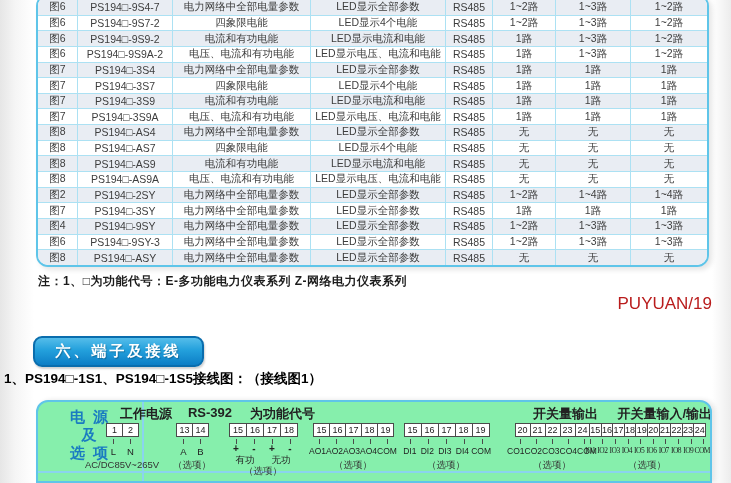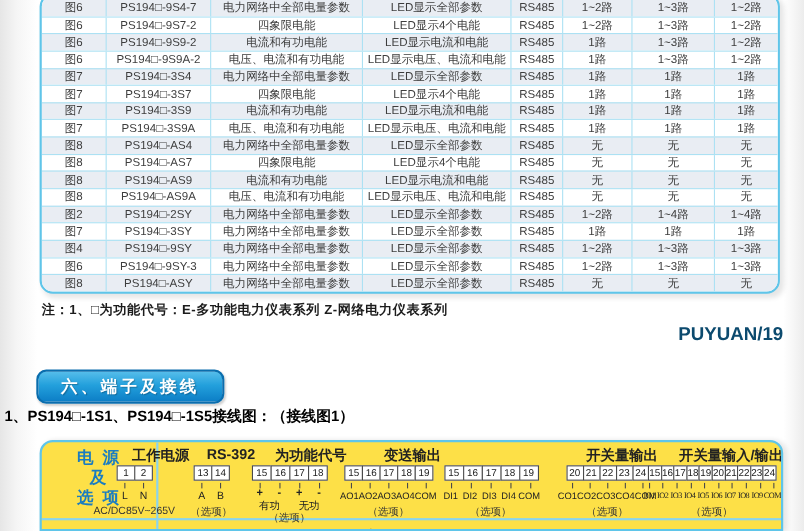--- a/index.html
+++ b/index.html
@@ -23,47 +23,47 @@
     overflow:hidden;
   }
   .trow{display:flex;height:14.65px;align-items:stretch;}
   .trow + .trow{border-top:1px solid #ace1f3;}
   .trow.odd{background:#e9edf3;}
   .trow.even{background:#ffffff;}
   .tcell{display:flex;align-items:center;justify-content:center;
     font-size:10.5px;color:#3d3d3d;box-sizing:border-box;
     border-right:1px solid #ace1f3;white-space:nowrap;overflow:hidden;}
   .tcell:last-child{border-right:none;}
-  .c-fig{width:59px;} .c-model{width:95px;} .c-measure{width:138px;}
+  .c-fig{width:40px;} .c-model{width:95px;} .c-measure{width:138px;}
   .c-led{width:135px;} .c-comm{width:47px;} .c-ch1{width:63px;}
   .c-ch2{width:75px;} .c-ch3{flex:1;}
 
   .footnote{position:absolute;left:38px;top:273px;font-size:12px;
     font-weight:bold;color:#1c1c1c;letter-spacing:0.5px;}
   .brand{position:absolute;right:19px;top:294px;font-size:17px;
-    font-weight:bold;color:#0c4a6e;}
+    font-weight:normal;color:#b91c1c;}
 
   .badge{
     position:absolute;left:33px;top:336px;width:167px;height:27px;
     border:2px solid #0a6dad;border-radius:9px;
     background:linear-gradient(180deg,#55bdea 0%,#23a0dc 45%,#0c7ec6 100%);
     display:flex;align-items:center;justify-content:center;
     box-shadow:1px 2px 2px rgba(0,0,0,0.18);
   }
   .badge span{color:#fff;font-weight:bold;font-size:15px;letter-spacing:3px;
     text-shadow:1px 1px 1px rgba(0,0,0,0.25);}
 
   .caption{position:absolute;left:4px;top:370px;font-size:13.5px;
     font-weight:600;color:#000000;}
 
   
   .panel{
     position:absolute;left:36px;top:400px;width:676px;height:83px;
     border:2px solid #5fc5e9;border-radius:12px 12px 0 0;
-    background:#fde047;box-sizing:border-box;overflow:hidden;
+    background:#86efac;box-sizing:border-box;overflow:hidden;
     box-shadow:3px 0 5px rgba(0,0,0,0.10);
   }
   .side{position:absolute;left:0;top:6px;width:104px;text-align:center;}
   .side div{font-size:15px;font-weight:bold;color:#1a7cc1;line-height:18px;letter-spacing:2px;}
   .vline{position:absolute;left:104px;top:0;bottom:0;width:1.5px;background:#8ad4ee;}
   .hline{position:absolute;left:0;right:0;top:69px;height:1.5px;background:#8ad4ee;}
 
   .tgroup{position:absolute;top:0;height:100%;}
   .gtitle{position:absolute;top:3px;left:0;right:0;text-align:right;
     font-size:13px;font-weight:bold;color:#222;white-space:nowrap;}
@@ -351,21 +351,20 @@
           <span style="width: 18px;">+</span>
           <span style="width: 18px;">-</span>
         </div>
         <div class="glabels" style="top: 52px; left: 16px; right: 16px;">
           <span>有功</span>
           <span>无功</span>
         </div>
         <div class="gnote" style="top: 63px;">（选项）</div>
       </div>
       <div class="tgroup" style="left: 267px; width: 96px;">
-        <div class="gtitle">变送输出</div>
         <div class="gboxes">
           <span class="tbox" style="width: 17px;">15</span>
           <span class="tbox" style="width: 17px;">16</span>
           <span class="tbox" style="width: 17px;">17</span>
           <span class="tbox" style="width: 17px;">18</span>
           <span class="tbox" style="width: 17px;">19</span>
         </div>
         <div class="gticks">
           <i style="width: 17px;">
             <b></b>

